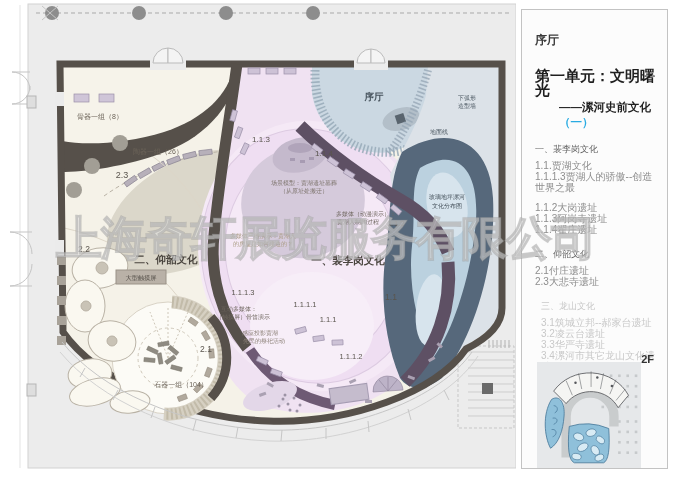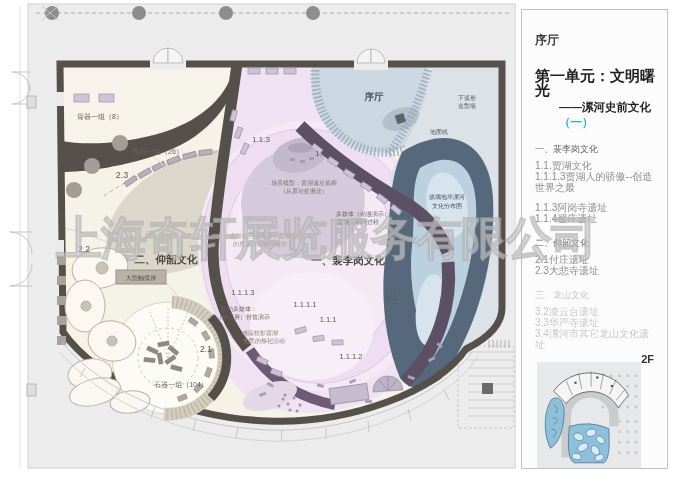--- a/index.html
+++ b/index.html
@@ -17,21 +17,21 @@
          background:#fcfcfc;border:1px solid #c3c3c3;box-sizing:border-box;
          padding:14px 10px 0 13px;z-index:20;}
   .panel .hall{font-size:12px;font-weight:bold;color:#3a3a3a;margin:8px 0 20px 0;}
   .unit-title{font-size:15px;font-weight:bold;color:#1f1f1f;line-height:14px;}
   .unit-sub{font-size:11.5px;font-weight:bold;color:#1f1f1f;margin:3px 0 0 24px;}
   .unit-sub .accent{color:#29abe2;}
   .sec{margin-top:13px;}
   .sec-h{font-size:9px;color:#636363;margin-bottom:4px;}
   .it{font-size:10px;color:#8d8d8d;line-height:11px;}
   .gap{height:9px;}
-  .sec.muted .sec-h,.sec.muted .it{color:#c8c8c8;}
+  .sec.muted .sec-h,.sec.muted .it{color:#c8c8c8;margin-left:6px;}
   .floor{position:absolute;right:13px;top:343px;font-size:11px;font-weight:bold;color:#333;}
   .minimap{position:absolute;left:15px;top:352px;}
 </style>
 </head>
 <body>
 
 <svg class="plan-svg" width="516" height="477" viewBox="0 0 516 477">
 
   <rect x="28" y="4" width="488" height="464" fill="#ececec" stroke="#d2d2d2"></rect>
   <line x1="20" y1="5" x2="20" y2="468" stroke="#e3e3e3"></line>
@@ -322,32 +322,34 @@
     <div class="unit-sub">
       <span>——漯河史前文化</span><span class="accent">（一）</span>
     </div>
   </div>
 
   <div class="sec">
     <div class="sec-h">一、裴李岗文化</div>
     <div class="it">1.1.贾湖文化</div>
     <div class="it">1.1.1.3贾湖人的骄傲--创造世界之最</div>
     <div class="gap"></div>
+    <div class="it">1.1.2大岗遗址</div>
     <div class="it">1.1.3阿岗寺遗址</div>
     <div class="it">1.1.4翟庄遗址</div>
   </div>
 
   <div class="sec">
     <div class="sec-h">二、仰韶文化</div>
     <div class="it">2.1付庄遗址</div>
     <div class="it">2.3大悲寺遗址</div>
   </div>
 
   <div class="sec muted">
     <div class="sec-h">三、龙山文化</div>
+    <div class="it">3.1筑城立邦--郝家台遗址</div>
     <div class="it">3.2凌云台遗址</div>
     <div class="it">3.3华严寺遗址</div>
     <div class="it">3.4漯河市其它龙山文化遗址</div>
   </div>
 
   <div class="floor">2F</div>
 
   <svg class="minimap" width="104" height="106" viewBox="0 0 100 102">
     <rect x="0" y="0" width="100" height="102" fill="#e6e8ea"></rect>
     <g fill="#c6c9cb">

